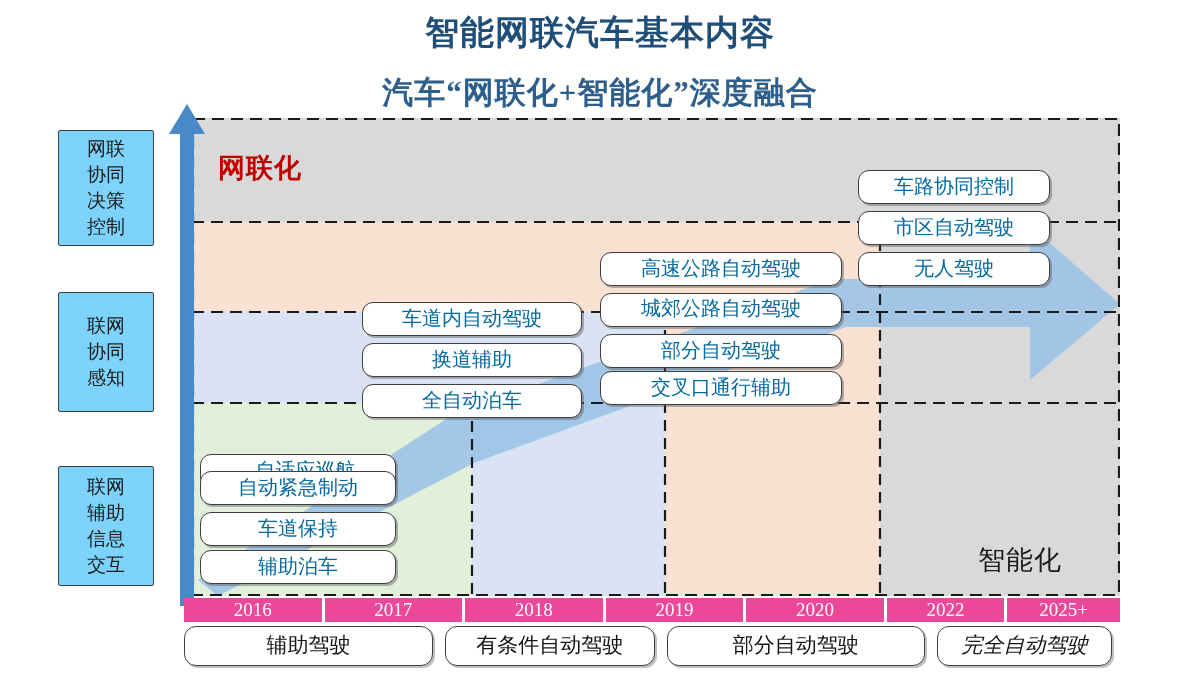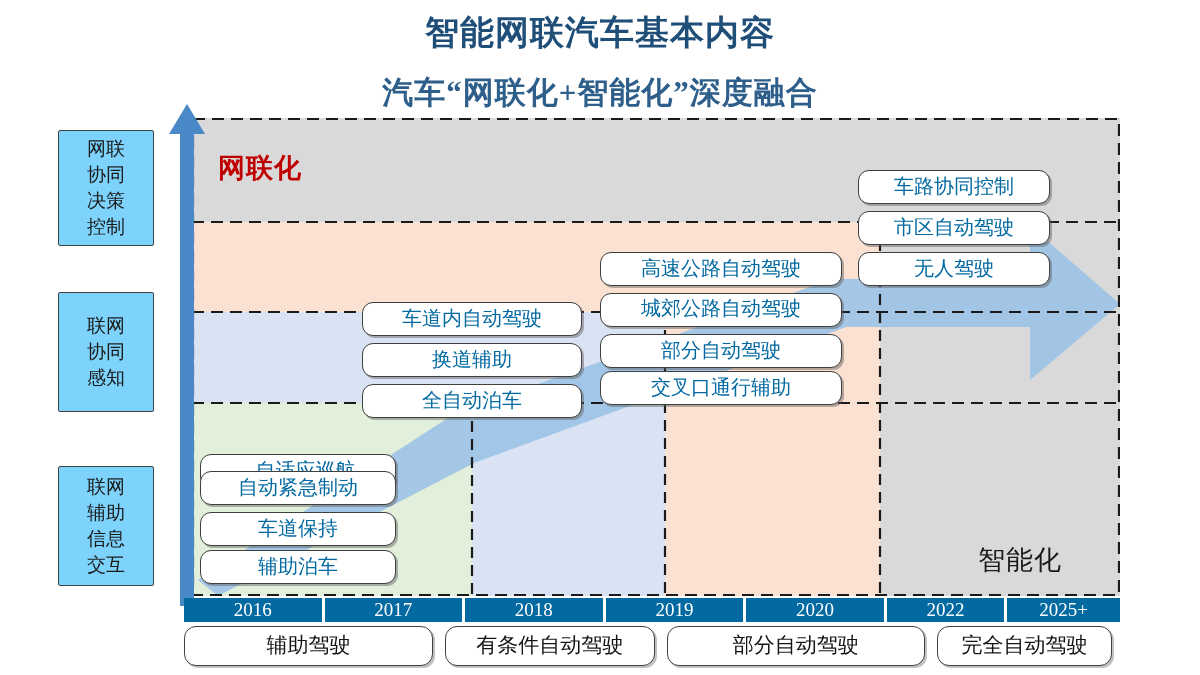--- a/index.html
+++ b/index.html
@@ -147,21 +147,21 @@
     position: absolute;
     left: 184px;
     top: 598px;
     width: 936px;
     height: 24px;
     z-index: 30;
     display: flex;
   }
   .year-cell {
     position: relative;
-    background: #0369a1;
+    background: #ec4899;
     color: #ffffff;
     font-size: 19px;
     line-height: 24px;
     text-align: center;
     margin-right: 3px;
     height: 24px;
   }
   .year-cell:last-child { margin-right: 0; }
 
   
@@ -180,21 +180,21 @@
     border-radius: 12px;
     background: #ffffff;
     color: #141414;
     font-size: 21px;
     line-height: 36px;
     text-align: center;
     height: 40px;
     margin-right: 12px;
     box-shadow: 2px 2px 0 rgba(100,100,100,0.4);
   }
-  .level-cell:last-child { margin-right: 8px; }
+  .level-cell:last-child { margin-right: 8px; font-style: italic; }
 </style>
 </head>
 <body>
 
 <div id="title">智能网联汽车基本内容</div>
 <div id="subtitle">汽车“网联化+智能化”深度融合</div>
 
 <div class="cat-box" id="cat-0">网联
 协同
 决策

